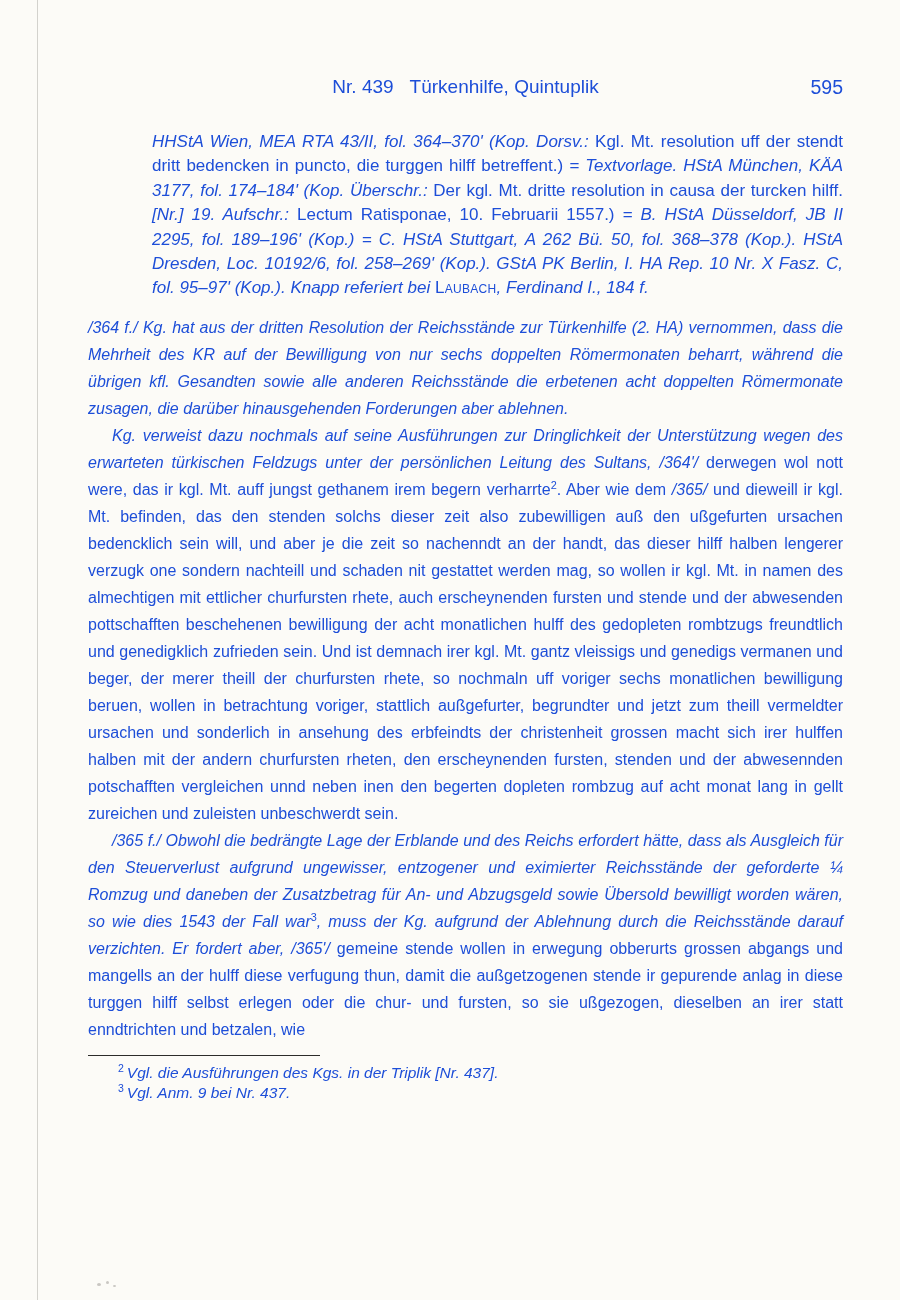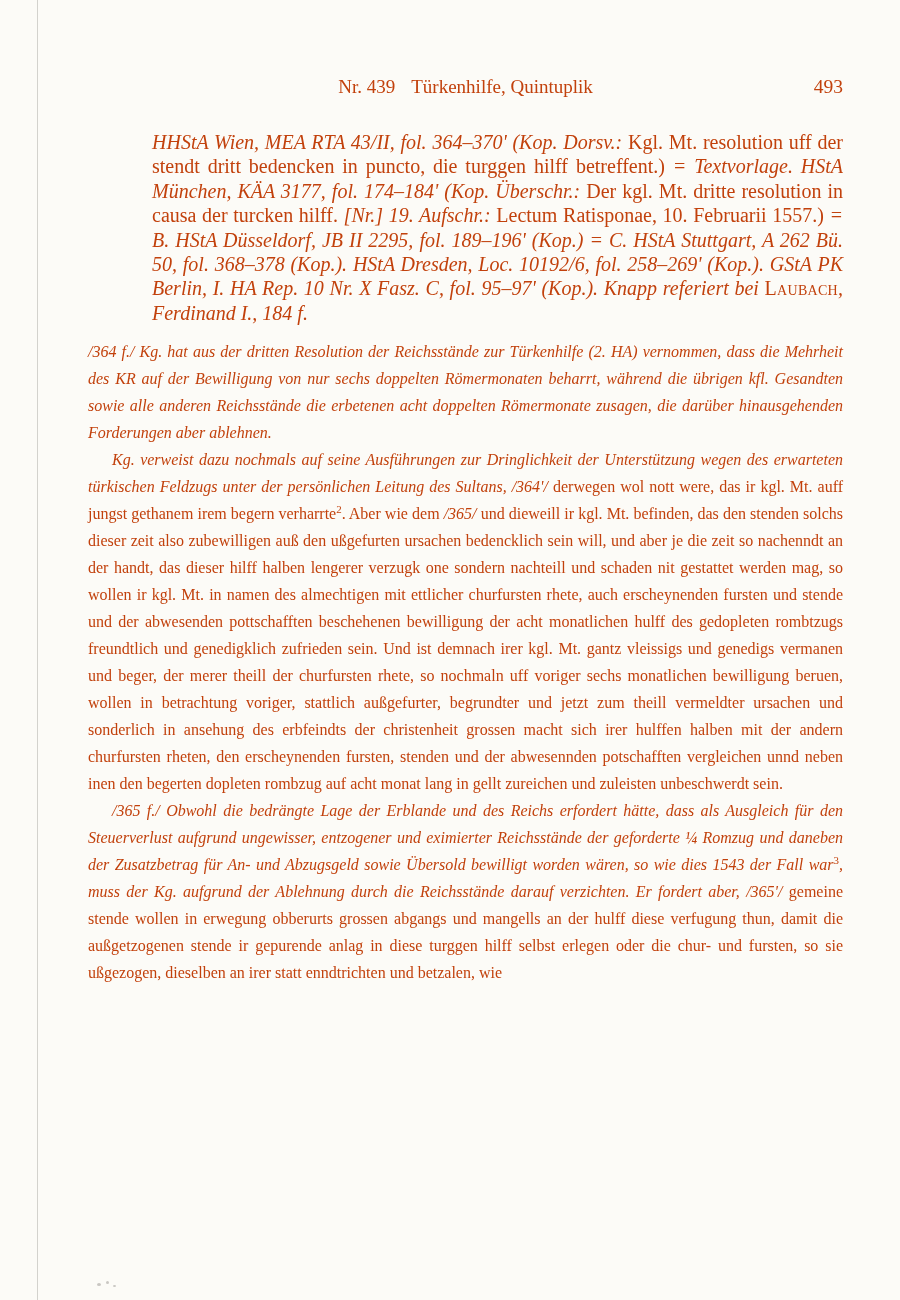--- a/index.html
+++ b/index.html
@@ -2,39 +2,39 @@
 <html lang="de"><head>
 <meta charset="utf-8">
 <style>
   html, body { margin: 0; padding: 0; background: #ffffff; }
   .page {
     position: relative;
     width: 900px;
     height: 1300px;
     background: #fcfbf7;
     overflow: hidden;
-    font-family: Liberation Serif, serif;
-    color: #c2410c;
+    font-family: Liberation Sans, sans-serif;
+    color: #1d4ed8;
   }
   .edge-line {
     position: absolute;
     left: 37px; top: 0;
     width: 1px; height: 100%;
     background: rgba(70, 64, 58, 0.22);
   }
   .content { position: relative; padding: 76px 57px 0 88px; }
 
   .header { position: relative; height: 27px; font-size: 19px; }
   .header-center { text-align: center; white-space: nowrap; }
   .header-number { margin-right: 16px; }
   .page-number { position: absolute; right: 0; top: 0; font-size: 19.5px; }
 
   .source {
     margin: 27px 0 0 64px;
-    font-size: 20px;
+    font-size: 17px;
     line-height: 24.4px;
     text-align: justify;
   }
 
   .body-text {
     margin-top: 13px;
     font-size: 16px;
     line-height: 27px;
     text-align: justify;
     hyphens: auto;
@@ -63,31 +63,38 @@
 
 <div class="page">
   <div class="edge-line"></div>
 
   <div class="content">
 
     <div class="header">
       <div class="header-center">
         <span class="header-number">Nr. 439</span><span>Türkenhilfe, Quintuplik</span>
       </div>
-      <span class="page-number">493</span>
+      <span class="page-number">595</span>
     </div>
 
     <div class="source" id="source-block"><span class="seg s-i">HHStA Wien, MEA RTA 43/II, fol. 364–370' (Kop. Dorsv.: </span><span class="seg s-r">Kgl. Mt. resolution uff der stendt dritt bedencken in puncto, die turggen hilff betreffent.) </span><span class="seg s-i">= Textvorlage. HStA München, KÄA 3177, fol. 174–184' (Kop. Überschr.: </span><span class="seg s-r">Der kgl. Mt. dritte resolution in causa der turcken hilff. </span><span class="seg s-i">[Nr.] 19. Aufschr.: </span><span class="seg s-r">Lectum Ratisponae, 10. Februarii 1557.) </span><span class="seg s-i">= B. HStA Düsseldorf, JB II 2295, fol. 189–196' (Kop.) = C. HStA Stuttgart, A 262 Bü. 50, fol. 368–378 (Kop.). HStA Dresden, Loc. 10192/6, fol. 258–269' (Kop.). GStA PK Berlin, I. HA Rep. 10 Nr. X Fasz. C, fol. 95–97' (Kop.). Knapp referiert bei </span><span class="seg s-sc">Laubach</span><span class="seg s-i">, Ferdinand I., 184 f.</span></div>
 
     <div class="body-text" id="body-paragraphs">
         <p class="para"><span class="seg s-i">/364 f./ Kg. hat aus der dritten Resolution der Reichsstände zur Türkenhilfe (2. HA) vernommen, dass die Mehrheit des KR auf der Bewilligung von nur sechs doppelten Römermonaten beharrt, während die übrigen kfl. Gesandten sowie alle anderen Reichsstände die erbetenen acht doppelten Römermonate zusagen, die darüber hinausgehenden Forderungen aber ablehnen.</span></p>
         <p class="para indent"><span class="seg s-i">Kg. verweist dazu nochmals auf seine Ausführungen zur Dringlichkeit der Unterstützung wegen des erwarteten türkischen Feldzugs unter der persönlichen Leitung des Sultans, /364'/ </span><span class="seg s-r">derwegen wol nott were, das ir kgl. Mt. auff jungst gethanem irem begern verharrte</span><span class="seg s-sup">2</span><span class="seg s-r">. Aber wie dem </span><span class="seg s-i">/365/ </span><span class="seg s-r">und dieweill ir kgl. Mt. befinden, das den stenden solchs dieser zeit also zubewilligen auß den ußgefurten ursachen bedencklich sein will, und aber je die zeit so nachenndt an der handt, das dieser hilff halben lengerer verzugk one sondern nachteill und schaden nit gestattet werden mag, so wollen ir kgl. Mt. in namen des almechtigen mit ettlicher churfursten rhete, auch erscheynenden fursten und stende und der abwesenden pottschafften beschehenen bewilligung der acht monatlichen hulff des gedopleten rombtzugs freundtlich und genedigklich zufrieden sein. Und ist demnach irer kgl. Mt. gantz vleissigs und genedigs vermanen und beger, der merer theill der churfursten rhete, so nochmaln uff voriger sechs monatlichen bewilligung beruen, wollen in betrachtung voriger, stattlich außgefurter, begrundter und jetzt zum theill vermeldter ursachen und sonderlich in ansehung des erbfeindts der christenheit grossen macht sich irer hulffen halben mit der andern churfursten rheten, den erscheynenden fursten, stenden und der abwesennden potschafften vergleichen unnd neben inen den begerten dopleten rombzug auf acht monat lang in gellt zureichen und zuleisten unbeschwerdt sein.</span></p>
         <p class="para indent"><span class="seg s-i">/365 f./ Obwohl die bedrängte Lage der Erblande und des Reichs erfordert hätte, dass als Ausgleich für den Steuerverlust aufgrund ungewisser, entzogener und eximierter Reichsstände der geforderte ¼ Romzug und daneben der Zusatzbetrag für An- und Abzugsgeld sowie Übersold bewilligt worden wären, so wie dies 1543 der Fall war</span><span class="seg s-sup">3</span><span class="seg s-i">, muss der Kg. aufgrund der Ablehnung durch die Reichsstände darauf verzichten. Er fordert aber, /365'/ </span><span class="seg s-r">gemeine stende wollen in erwegung obberurts grossen abgangs und mangells an der hulff diese verfugung thun, damit die außgetzogenen stende ir gepurende anlag in diese turggen hilff selbst erlegen oder die chur- und fursten, so sie ußgezogen, dieselben an irer statt enndtrichten und betzalen, wie</span></p>
       </div>
 
+    <div class="footnotes">
+      <div class="fn-rule"></div>
+      <div id="footnotes-list">
+          <div class="footnote"><span class="fn-marker">2</span><span class="seg s-i">Vgl. die Ausführungen des Kgs. in der Triplik [Nr. 437].</span></div>
+          <div class="footnote"><span class="fn-marker">3</span><span class="seg s-i">Vgl. Anm. 9 bei Nr. 437.</span></div>
+        </div>
+    </div>
 
   </div>
 
   <div class="artifact">
       <i class="a1"></i>
       <i class="a2"></i>
       <i class="a3"></i>
     </div>
 </div>
 

